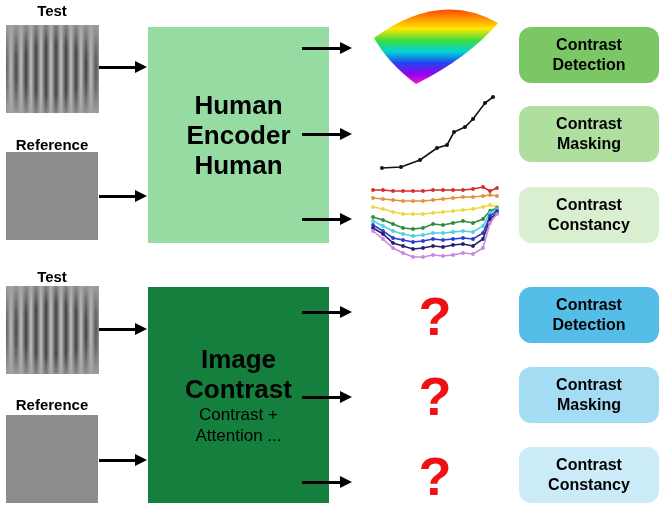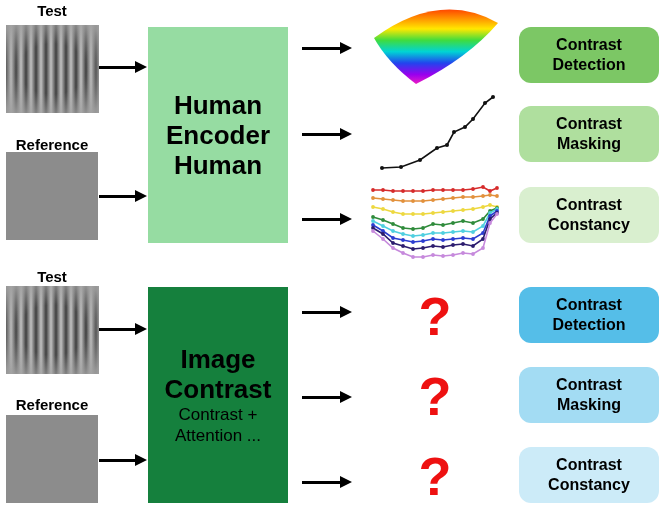--- a/index.html
+++ b/index.html
@@ -12,21 +12,21 @@
     background:
       radial-gradient(ellipse 95% 75% at 50% 50%, rgba(160,160,160,0) 0%, rgba(160,160,160,0) 38%, rgba(160,160,160,.88) 78%, #a0a0a0 97%),
       repeating-linear-gradient(90deg,#3e3e3e 0px,#c2c2c2 5px,#3e3e3e 10px);
     background-color:#a0a0a0;}
   .gray-square{position:absolute;width:92px;height:88px;background:#8c8c8c;}
 
   .arrow{position:absolute;height:3px;background:#000;}
   .arrow::after{content:"";position:absolute;right:-12px;top:-5px;width:0;height:0;
     border-left:12px solid #000;border-top:6.5px solid transparent;border-bottom:6.5px solid transparent;}
 
-  .sysbox{position:absolute;left:148px;width:140px;height:216px;display:flex;flex-direction:column;
+  .sysbox{position:absolute;left:148px;width:181px;height:216px;display:flex;flex-direction:column;
     justify-content:center;align-items:center;text-align:center;}
   .boxline{font-weight:bold;font-size:26px;line-height:30px;}
   .subline{font-size:17px;line-height:21px;}
 
   .result{position:absolute;left:519px;width:140px;height:56px;border-radius:12px;display:flex;
     flex-direction:column;justify-content:center;align-items:center;text-align:center;
     font-weight:bold;font-size:16px;line-height:20px;}
 
   .miniplot{position:absolute;}
   .qm{position:absolute;left:413px;width:44px;height:46px;text-align:center;

